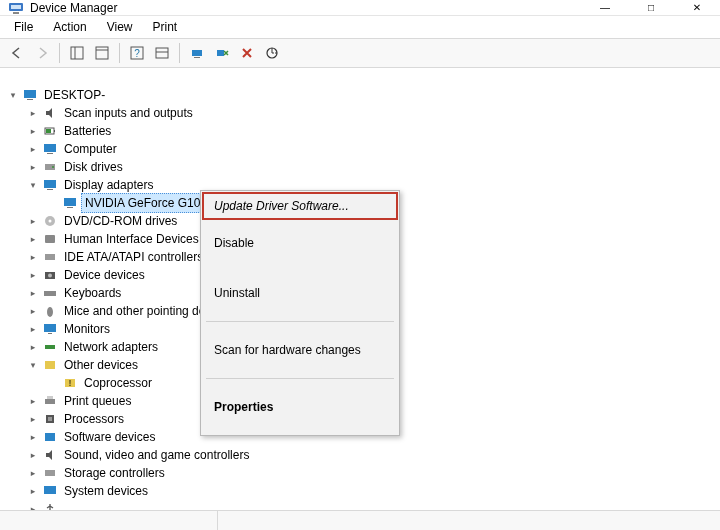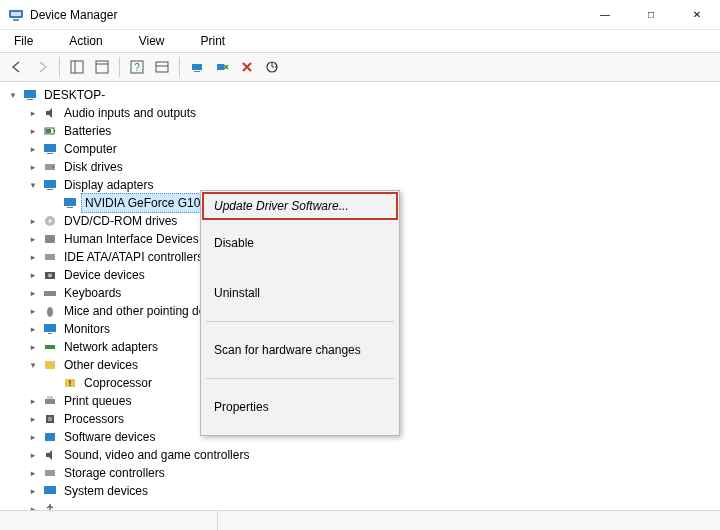--- a/index.html
+++ b/index.html
@@ -7,39 +7,39 @@
     margin: 0; padding: 0;
     font-family: "Segoe UI", Tahoma, sans-serif;
     font-size: 12px;
     background: #fff;
     width: 720px; height: 530px;
     overflow: hidden;
     position: relative;
     color: #000;
   }
   .titlebar {
-    height: 30px;
+    height: 16px;
     display: flex; align-items: center;
     padding: 0 0 0 8px;
     border-bottom: 1px solid #e5e5e5;
     background: #fff;
   }
   .titlebar .app-icon { width: 16px; height: 16px; margin-right: 6px; }
   .titlebar .title { flex: 1; font-size: 12px; }
   .winbtn {
     width: 46px; height: 30px;
     display: flex; align-items: center; justify-content: center;
     font-family: "Segoe UI Symbol", sans-serif;
     font-size: 10px;
   }
   .menubar {
     height: 22px;
     display: flex; align-items: center;
     padding: 0 4px;
-    gap: 16px;
+    gap: 0;
   }
   .menubar .menu { padding: 2px 10px; }
   .toolbar {
     height: 30px;
     display: flex; align-items: center;
     padding: 0 6px;
     border-top: 1px solid #d9d9d9;
     border-bottom: 1px solid #d9d9d9;
     gap: 3px;
     background: #f8f8f8;
@@ -87,21 +87,21 @@
     position: absolute;
     top: 190px; left: 200px;
     width: 200px;
     background: #f2f2f2;
     border: 1px solid #b8b8b8;
     box-shadow: 2px 2px 5px rgba(0,0,0,.25);
     padding: 3px;
     font-size: 12px;
   }
   .ctxmenu .mi { padding: 18px 10px; }
-  .ctxmenu .mi.bold { font-weight: 400; }
+  .ctxmenu .mi.bold { font-weight: 700; }
   .ctxmenu .msep { height: 1px; background: #d0d0d0; margin: 3px 2px; }
   .ctxmenu .highlight {
     border: 2px solid #c0392b;
     margin: -2px; padding: 5px 10px; font-style: italic;
   }
 </style>
 </head>
 <body>
 
 <div class="titlebar">
@@ -201,21 +201,21 @@
     <span class="lbl">DESKTOP-</span>
   </div>
 
   <div class="node indent1">
     <span class="arrow">▸</span>
     <span class="dev-icon">
         <svg width="14" height="14" viewBox="0 0 14 14">
           <path d="M3 5 L6 5 L9 2 L9 12 L6 9 L3 9 Z" fill="#555"></path>
         </svg>
       </span>
-    <span class="lbl">Audio inputs and outputs</span>
+    <span class="lbl">Scan inputs and outputs</span>
   </div>
 
   <div class="node indent1">
     <span class="arrow">▸</span>
     <span class="dev-icon">
         <svg width="14" height="14" viewBox="0 0 14 14">
           <rect x="2" y="4" width="9" height="6" fill="none" stroke="#555"></rect>
           <rect x="11" y="6" width="1" height="2" fill="#555"></rect>
           <rect x="3" y="5" width="5" height="4" fill="#3a8f3a"></rect>
         </svg>

